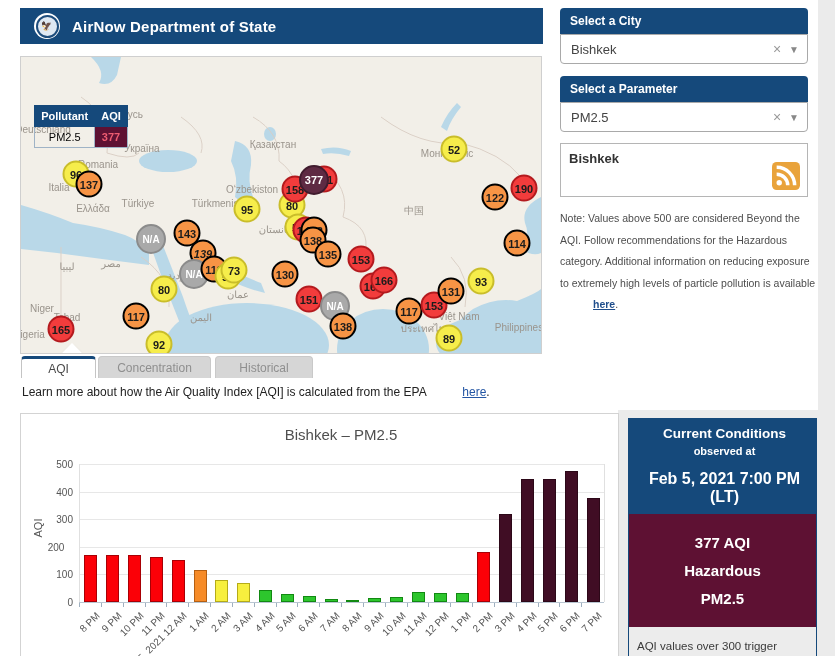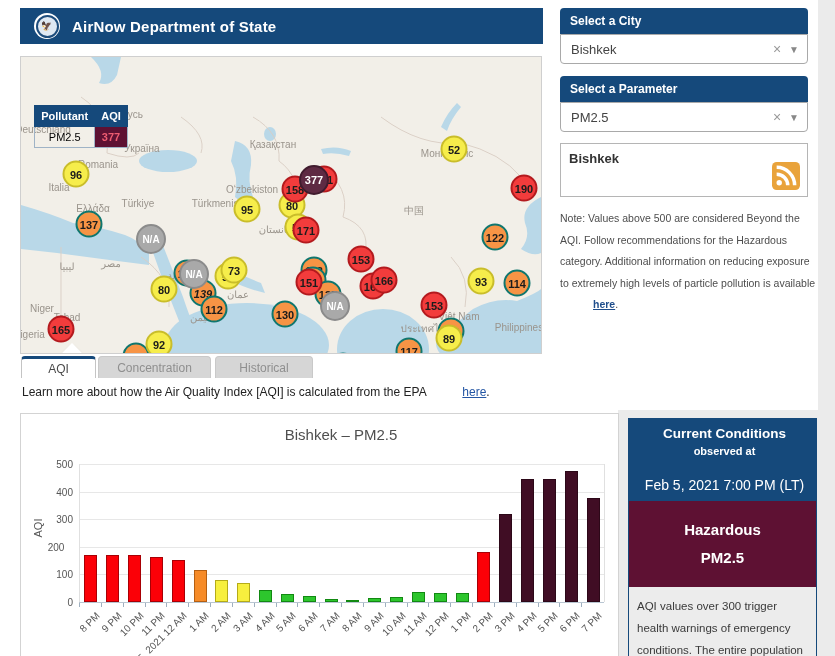--- a/index.html
+++ b/index.html
@@ -25,21 +25,21 @@
 
   
   .map-box{left:20px;top:56px;width:520px;height:296px;border:1px solid #cfcfcf;
     background:#f2efe8;overflow:hidden;}
   .map-label{position:absolute;transform:translate(-50%,-50%);color:#9a948c;font-size:10px;
     white-space:nowrap;pointer-events:none;}
   .marker{position:absolute;transform:translate(-50%,-50%);width:27px;height:27px;border-radius:50%;
     display:flex;align-items:center;justify-content:center;font-size:11px;font-weight:bold;color:#1c1c1c;
     box-sizing:border-box;z-index:3;}
   .marker.yellow{background:#f6ed4b;border:2px solid #c9bd2a;}
-  .marker.orange{background:#f79445;border:2px solid #0f766e;margin-top:40px;}
+  .marker.orange{background:#f79445;border:2px solid #000000;}
   .marker.red{background:#f23c3c;border:2px solid #b31a1e;}
   .marker.na{background:#a9a9a9;border:2px solid #8b8b8b;color:#ffffff;width:30px;height:30px;font-size:10px;}
   .marker.hazardous{background:#5e2a43;border:2px solid #401b2e;color:#ffffff;width:30px;height:30px;z-index:4;}
 
   
   .popup{left:262px;top:5px;width:120px;background:#ffffff;border-radius:7px;z-index:10;
     box-shadow:0 2px 8px rgba(0,0,0,.35);padding:7px 6px 8px 6px;box-sizing:border-box;text-align:center;}
   .popup:after{content:"";position:absolute;left:44px;bottom:-7px;width:14px;height:14px;background:#fff;
     transform:rotate(45deg);box-shadow:3px 3px 5px rgba(0,0,0,.18);}
   .popup-city{font-size:11.5px;color:#333;}
@@ -93,21 +93,21 @@
   .rss-icon{position:absolute;right:7px;bottom:6px;width:28px;height:28px;cursor:pointer;}
 
   .note{left:560px;top:208px;width:256px;font-size:10.5px;color:#4d4d4d;line-height:2.05;}
   .note a.link{font-weight:bold;color:#1f4e8c;}
 
   
   .cc-panel{left:628px;top:418px;width:189px;border:1px solid #15497b;box-sizing:border-box;background:#fff;}
   .cc-head{background:#15497b;color:#fff;text-align:center;padding:7px 4px 8px 8px;}
   .cc-head .l1{font-size:13.5px;font-weight:bold;}
   .cc-head .l2{font-size:11px;font-weight:bold;margin-top:4px;}
-  .cc-head .l3{font-size:14px;font-weight:normal;margin-top:20px;}
+  .cc-head .l3{font-size:16px;font-weight:bold;margin-top:13px;}
   .cc-aqi{background:#5e1133;color:#fff;text-align:center;padding:15px 4px;font-size:15px;font-weight:bold;line-height:1.85;}
   .cc-health{background:#ececec;padding:8px 8px 10px 8px;}
   .cc-health .ht{font-size:12px;font-weight:bold;color:#222;text-align:center;margin-bottom:4px;}
   .cc-health .hb{font-size:11.5px;color:#3a3a3a;line-height:1.95;}
 </style>
 </head>
 <body>
 
 <div class="abs gutter-right"></div>
 <div class="abs gutter-chart"></div>
@@ -197,21 +197,21 @@
       <div class="marker hazardous" style="left: 293px; top: 123px;">377</div>
       <div class="marker yellow" style="left: 277px; top: 170px;">53</div>
       <div class="marker red" style="left: 285px; top: 173px;">171</div>
       <div class="marker orange" style="left: 293px; top: 173px;">112</div>
       <div class="marker orange" style="left: 292px; top: 183px;">138</div>
       <div class="marker orange" style="left: 307px; top: 197px;">135</div>
       <div class="marker orange" style="left: 264px; top: 217px;">130</div>
       <div class="marker red" style="left: 340px; top: 202px;">153</div>
       <div class="marker red" style="left: 352px; top: 229px;">165</div>
       <div class="marker red" style="left: 363px; top: 223px;">166</div>
-      <div class="marker red" style="left: 288px; top: 225px; text-align: right;">151</div>
+      <div class="marker red" style="left: 288px; top: 242px; text-align: right;">151</div>
       <div class="marker na" style="left: 314px; top: 249px;">N/A</div>
       <div class="marker orange" style="left: 322px; top: 269px;">138</div>
       <div class="marker orange" style="left: 388px; top: 254px;">117</div>
       <div class="marker red" style="left: 413px; top: 248px;">153</div>
       <div class="marker orange" style="left: 430px; top: 234px;">131</div>
       <div class="marker yellow" style="left: 460px; top: 224px;">93</div>
       <div class="marker orange" style="left: 496px; top: 186px;">114</div>
       <div class="marker orange" style="left: 474px; top: 140px;">122</div>
       <div class="marker red" style="left: 503px; top: 131px;">190</div>
       <div class="marker yellow" style="left: 433px; top: 92px;">52</div>
@@ -367,19 +367,20 @@
   <span>Note: Values above 500 are considered Beyond the AQI. Follow recommendations for the Hazardous category. Additional information on reducing exposure to extremely high levels of particle pollution is available </span><a class="link">here</a><span>.</span>
 </div>
 
 <div class="abs cc-panel">
   <div class="cc-head">
     <div class="l1">Current Conditions</div>
     <div class="l2">observed at</div>
     <div class="l3">Feb 5, 2021 7:00 PM (LT)</div>
   </div>
   <div class="cc-aqi">
+    <div>377 AQI</div>
     <div>Hazardous</div>
     <div>PM2.5</div>
   </div>
   <div class="cc-health">
     <div class="hb">AQI values over 300 trigger health warnings of emergency conditions. The entire population is even more likely to be affected by serious health effects.</div>
   </div>
 </div>
 
 </body></html>

